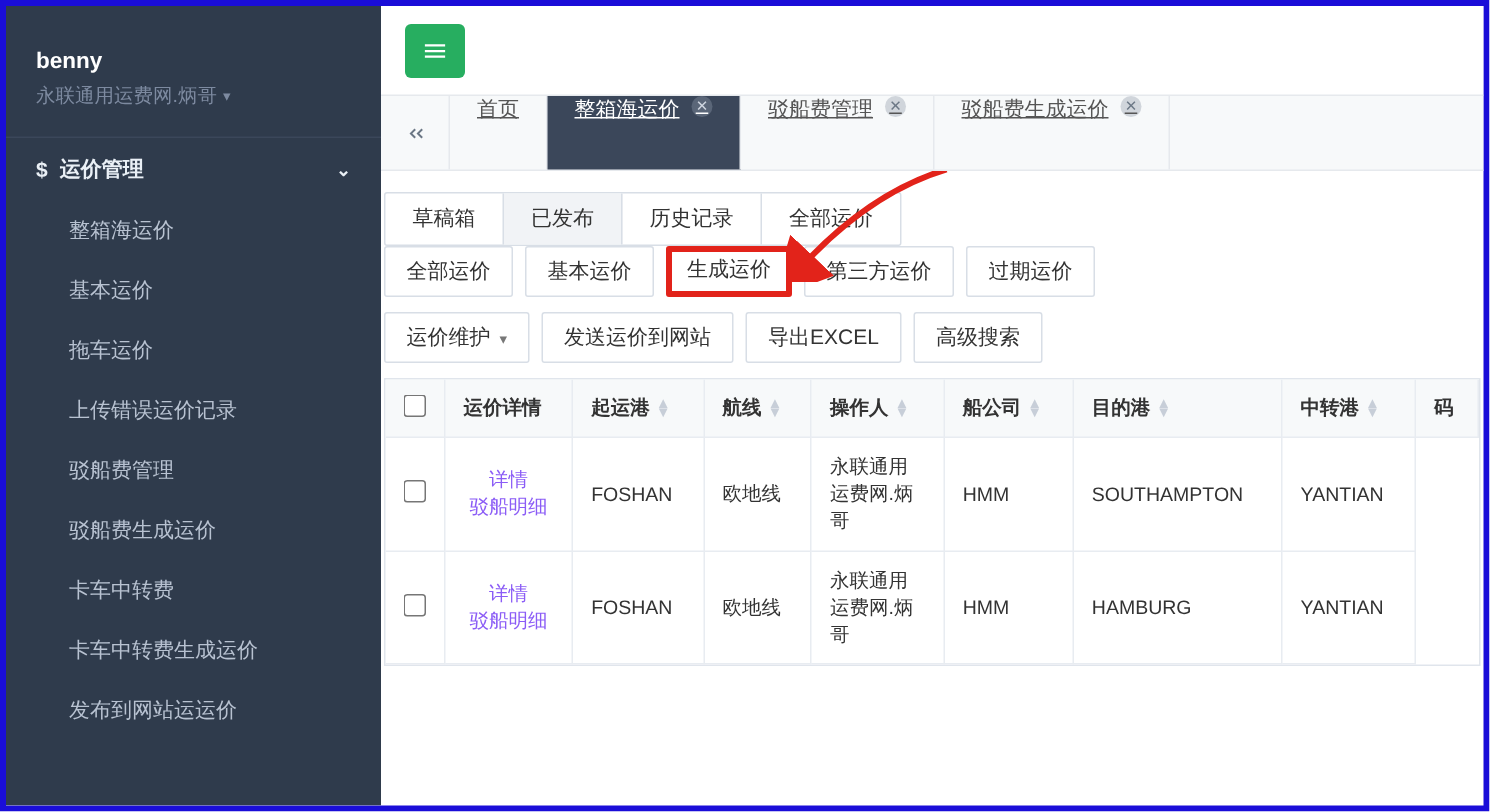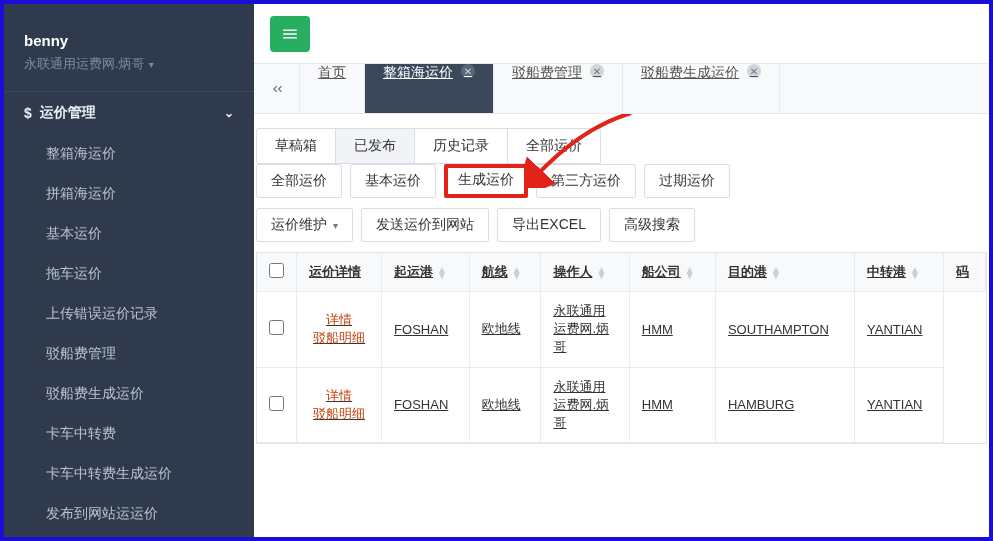--- a/index.html
+++ b/index.html
@@ -30,24 +30,24 @@
 .subtab { padding: 8px 18px; border-right: 1px solid #d8dee6; cursor: pointer; color: #333; font-size: 14px; }
 .subtab:last-child { border-right: none; }
 .subtab.active { background: #f1f3f6; }
 .section-title { font-weight: 600; margin: 18px 0 12px; color: #222; font-size: 14px; }
 .btn-row { display: flex; gap: 8px; margin-bottom: 10px; }
 .btn { padding: 7px 14px; border: 1px solid #d8dee6; border-radius: 2px; background: #fff; cursor: pointer; font-size: 14px; color: #333; }
 .btn.has-caret::after { content: "▾"; font-size: 10px; margin-left: 6px; color: #777; }
 .highlight-box { border: 4px solid #e2231a; border-radius: 2px; padding: 3px 10px; position: relative; }
 .table-wrap { border: 1px solid #e0e5ec; overflow: hidden; }
 table { border-collapse: collapse; width: 100%; }
-th, td { border-right: 1px solid #e8ecf1; border-bottom: 1px solid #e8ecf1; padding: 10px 12px; text-align: left; font-size: 13px; vertical-align: middle; text-decoration: underline; }
+th, td { border-right: 1px solid #e8ecf1; border-bottom: 1px solid #e8ecf1; padding: 10px 12px; text-align: left; font-size: 13px; vertical-align: middle; }
 th { background: #f7f9fa; font-weight: 600; color: #333; }
 th .sort { color: #c7ced8; font-size: 10px; margin-left: 4px; display: inline-flex; flex-direction: column; line-height: 6px; vertical-align: middle; }
-td .link { color: #c2410c; cursor: pointer; display: block; text-align: center; }
+td .link { color: #8b5cf6; cursor: pointer; display: block; text-align: center; }
 td.op-cell { text-align: left; line-height: 1.4; }
 input[type=checkbox] { width: 15px; height: 15px; cursor: pointer; }
 .arrow-svg { position: absolute; pointer-events: none; }
 </style>
 </head>
 <body>
 
 <div class="app">
   <aside class="sidebar">
     <div class="sidebar-user">
@@ -57,21 +57,20 @@
         <span class="caret">▾</span>
       </div>
     </div>
     <div class="sidebar-section">
       <span class="dollar">$</span>
       <span>运价管理</span>
       <span class="chev">⌄</span>
     </div>
     <div class="sidebar-items" id="sidebar-items">
         <div class="sidebar-item">整箱海运价</div>
-        <div class="sidebar-item">拼箱海运价</div>
         <div class="sidebar-item">基本运价</div>
         <div class="sidebar-item">拖车运价</div>
         <div class="sidebar-item">上传错误运价记录</div>
         <div class="sidebar-item">驳船费管理</div>
         <div class="sidebar-item">驳船费生成运价</div>
         <div class="sidebar-item">卡车中转费</div>
         <div class="sidebar-item">卡车中转费生成运价</div>
         <div class="sidebar-item">发布到网站运运价</div>
       </div>
   </aside>

